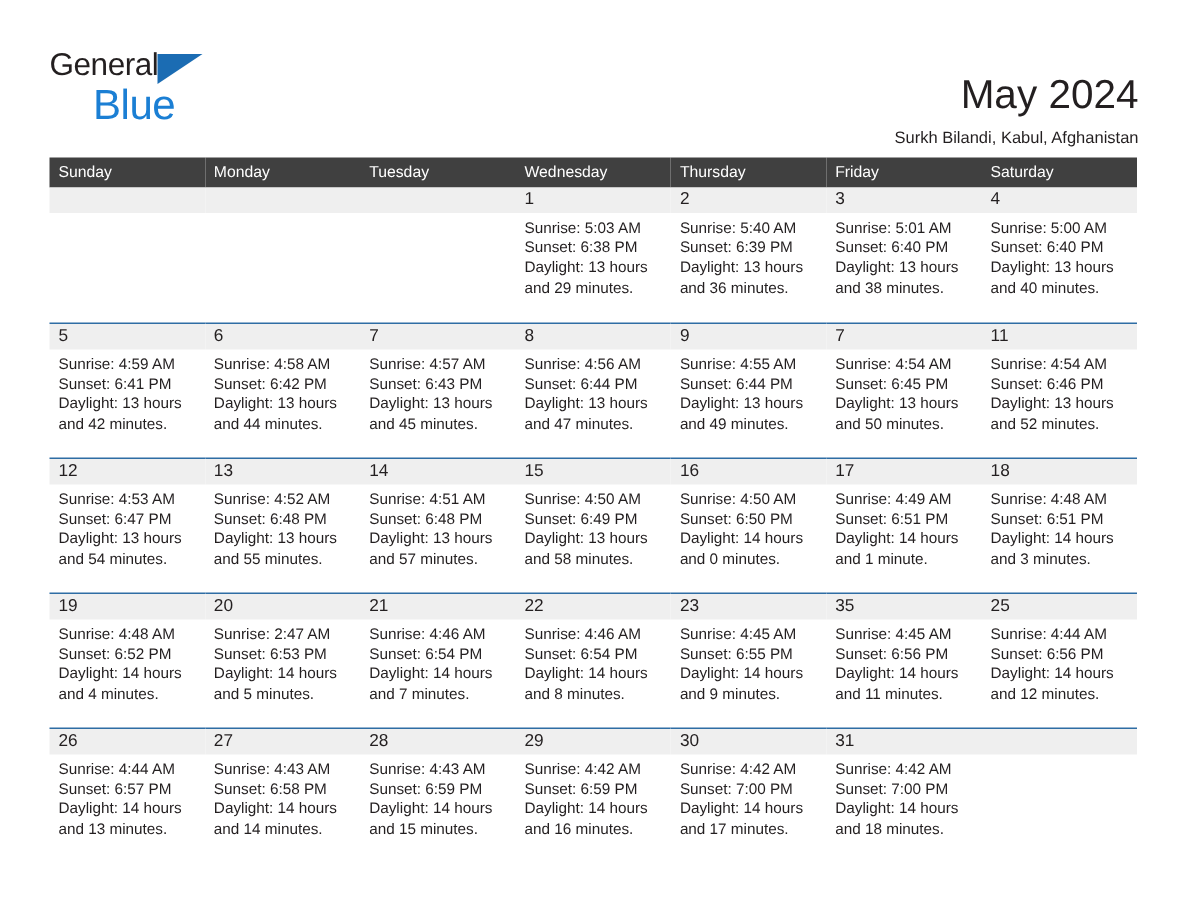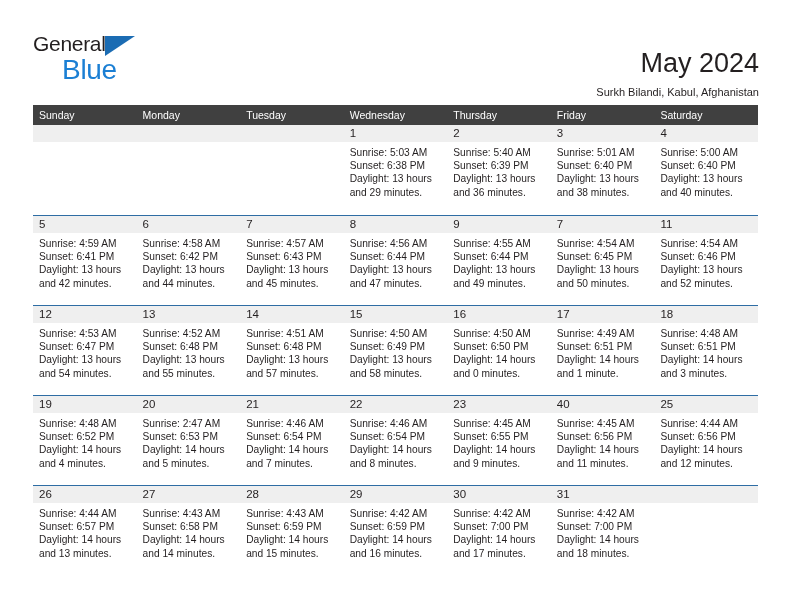--- a/index.html
+++ b/index.html
@@ -443,21 +443,21 @@
               <div class="details">
                 <div>Sunrise: 4:45 AM</div>
                 <div>Sunset: 6:55 PM</div>
                 <div>Daylight: 14 hours</div>
                 <div>and 9 minutes.</div>
               </div>
             </div>
           </td>
           <td>
             <div class="daycell">
-              <div class="datestrip">40</div>
+              <div class="datestrip">35</div>
               <div class="details">
                 <div>Sunrise: 4:45 AM</div>
                 <div>Sunset: 6:56 PM</div>
                 <div>Daylight: 14 hours</div>
                 <div>and 11 minutes.</div>
               </div>
             </div>
           </td>
           <td>
             <div class="daycell">

